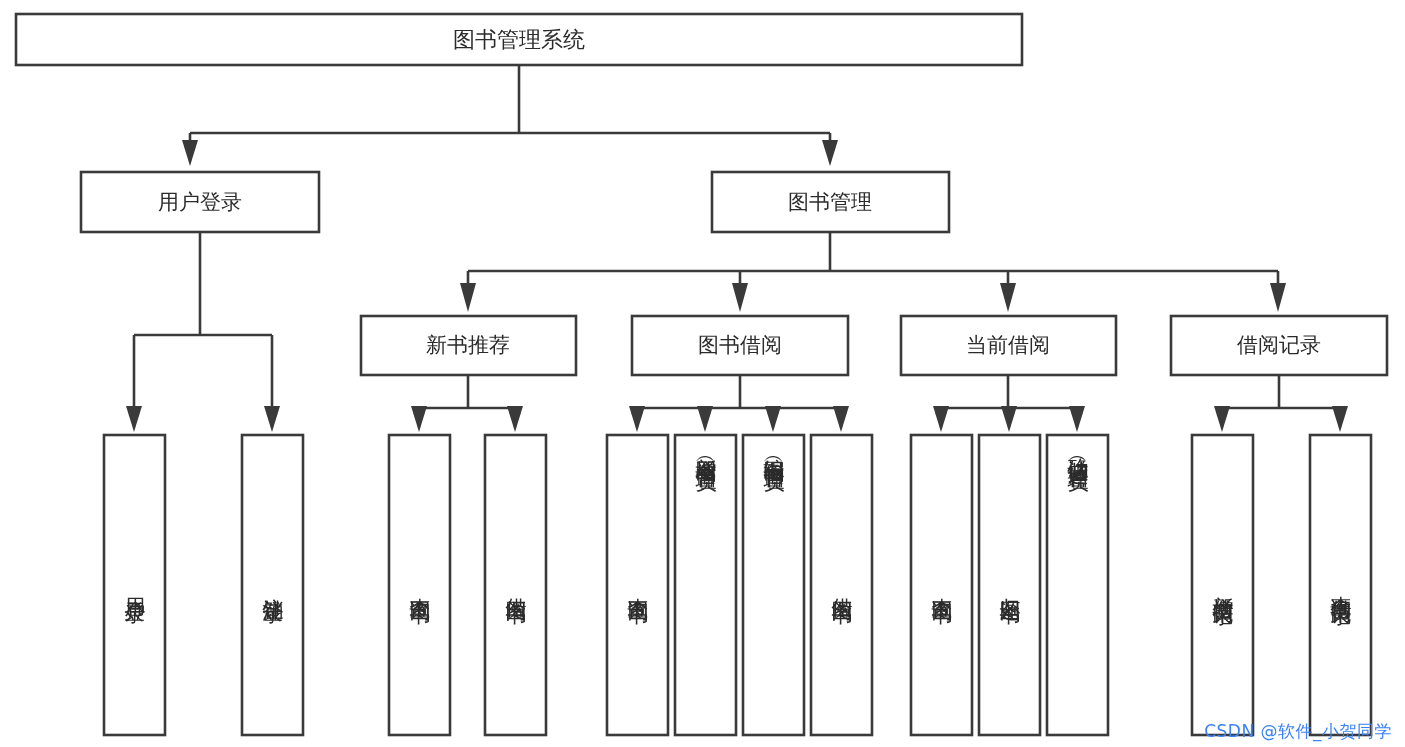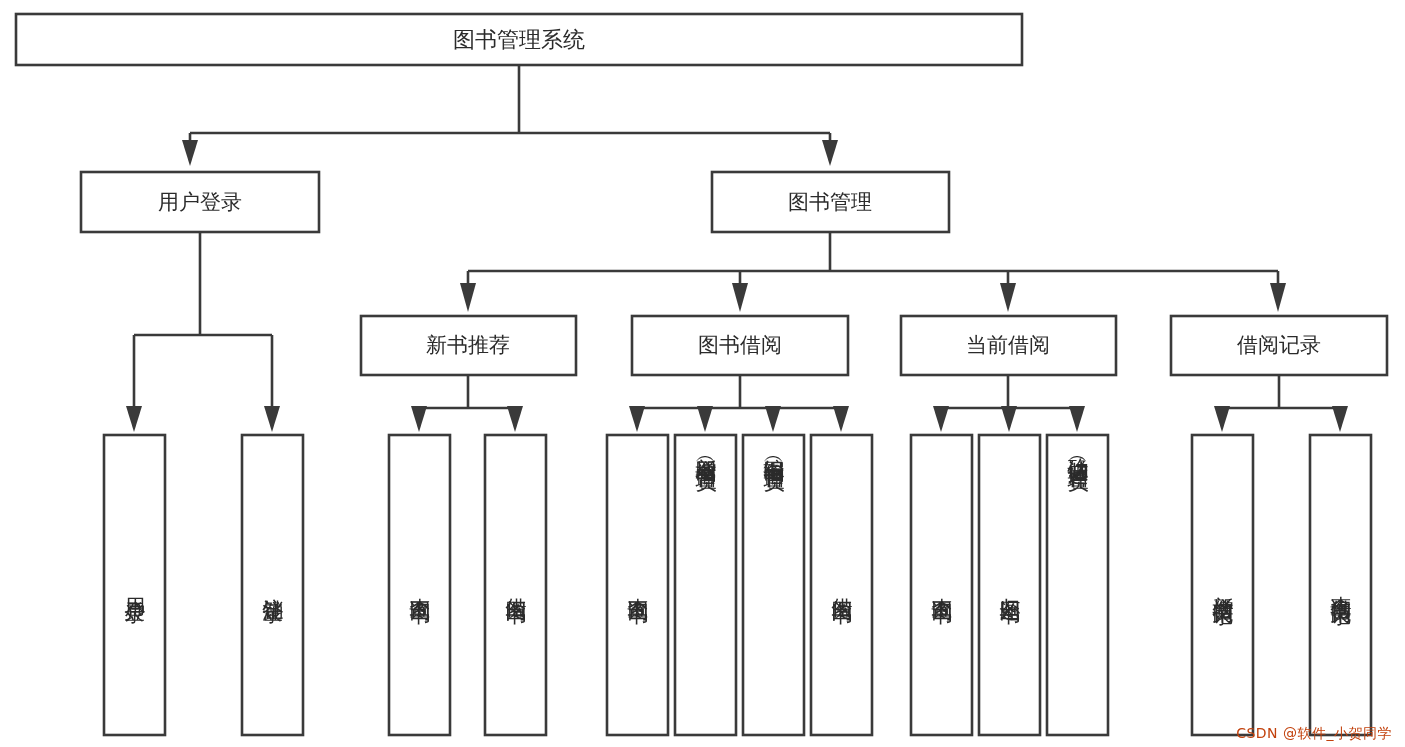--- a/index.html
+++ b/index.html
@@ -71,22 +71,22 @@
     letter-spacing: 2px;
     color: #2b2b2b;
     white-space: nowrap;
     text-align: center;
   }
   .watermark {
     position: absolute;
     right: 8px;
     bottom: 4px;
     font-family: "DejaVu Sans", "Liberation Sans", sans-serif;
-    font-size: 14px;
-    color: #c2410c;
+    font-size: 17px;
+    color: #3b82f6;
     letter-spacing: 0.5px;
     white-space: nowrap;
     margin-left: 7px;
   }
 </style>
 </head>
 <body>
 
 <div id="diagram-root">
 

